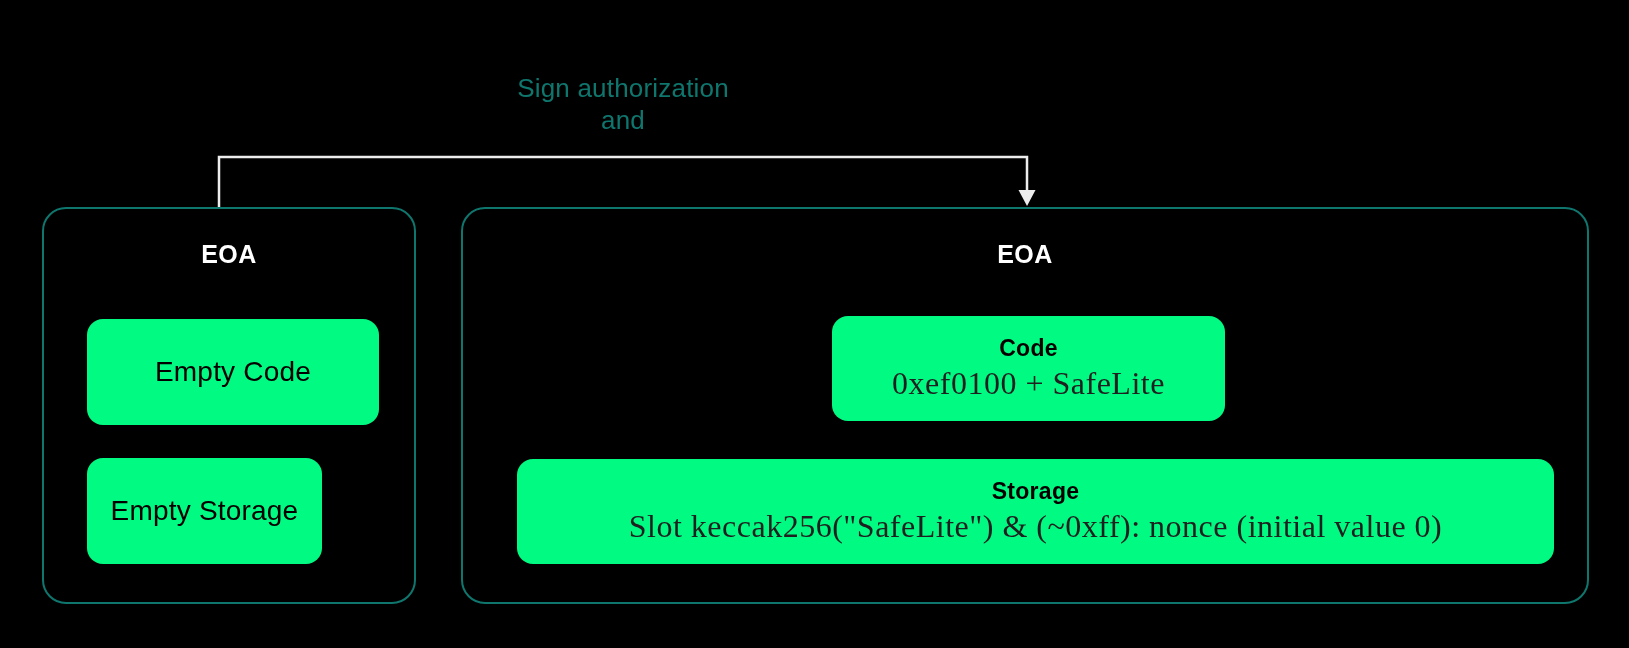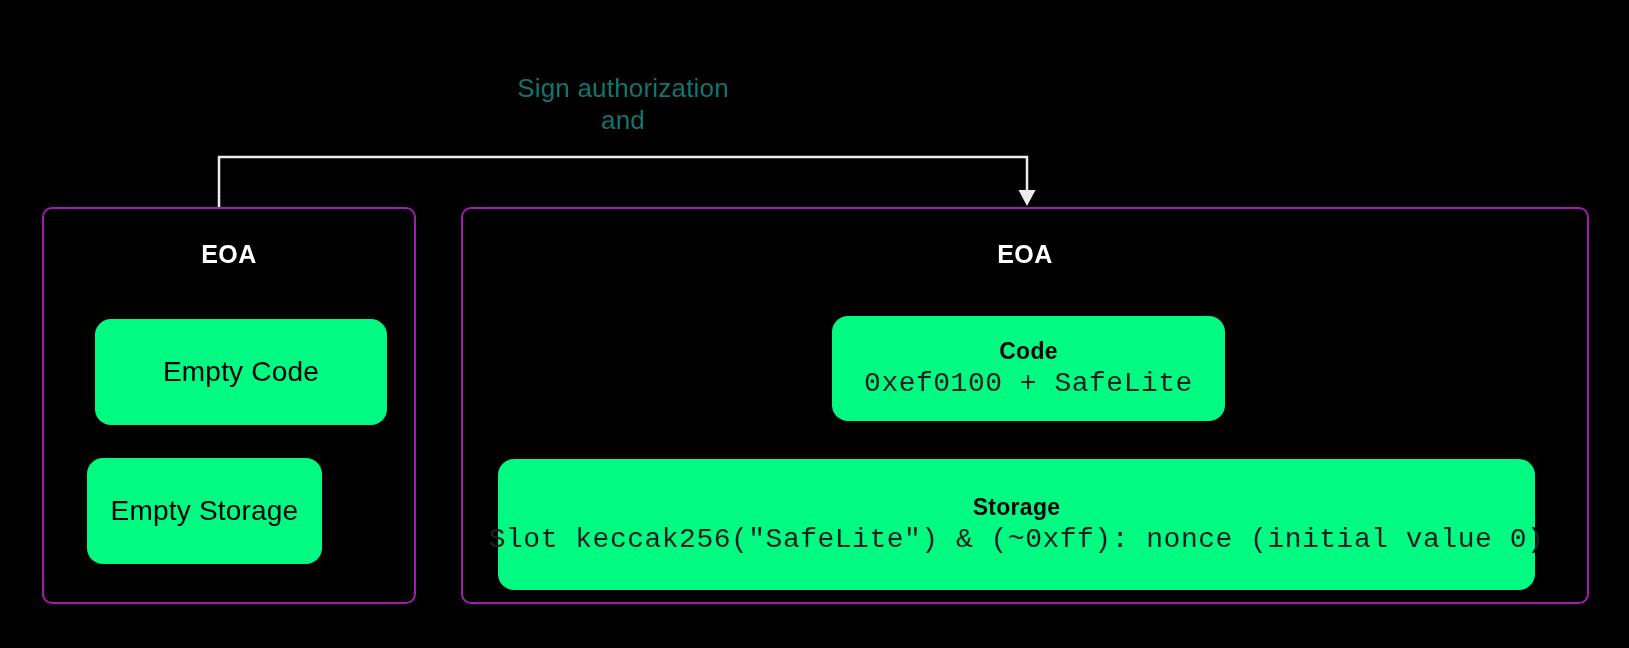--- a/index.html
+++ b/index.html
@@ -35,22 +35,22 @@
   .arrow-svg {
     position: absolute;
     left: 0;
     top: 0;
     pointer-events: none;
   }
 
   
   .panel {
     position: absolute;
-    border: 2px solid #a21caf;
-    border-radius: 10px;
+    border: 2px solid #0f766e;
+    border-radius: 24px;
     box-sizing: border-box;
     background: #000000;
   }
   .panel-left  { left: 42px;  top: 207px; width: 374px;  height: 397px; }
   .panel-right { left: 461px; top: 207px; width: 1128px; height: 397px; }
 
   .panel-title {
     position: absolute;
     left: 0;
     top: 31px;
@@ -81,34 +81,34 @@
   }
   .gbox .box-title {
     color: #000000;
     font-size: 23px;
     font-weight: 700;
     letter-spacing: 0.3px;
   }
   .gbox .box-code {
     margin-top: 3px;
     color: #1f1f1f;
-    font-family: Liberation Mono, monospace;
-    font-size: 28px;
+    font-family: Liberation Serif, serif;
+    font-size: 32px;
     font-weight: 400;
     letter-spacing: 0.5px;
     white-space: nowrap;
   }
 
   
-  .left-box-code    { left: 43px; top: 110px; width: 292px; height: 106px; margin-left: 8px; }
+  .left-box-code    { left: 43px; top: 110px; width: 292px; height: 106px; }
   .left-box-storage { left: 43px; top: 249px; width: 235px; height: 106px; }
 
   
   .right-box-code    { left: 369px; top: 107px; width: 393px;  height: 105px; }
-  .right-box-storage { left: 35px;  top: 250px; width: 1037px; height: 131px; }
+  .right-box-storage { left: 54px;  top: 250px; width: 1037px; height: 105px; }
 </style>
 </head>
 <body>
 
 <div class="stage">
 
   <div class="annotation">
     <div>Sign authorization</div>
     <div>and</div>
   </div>

